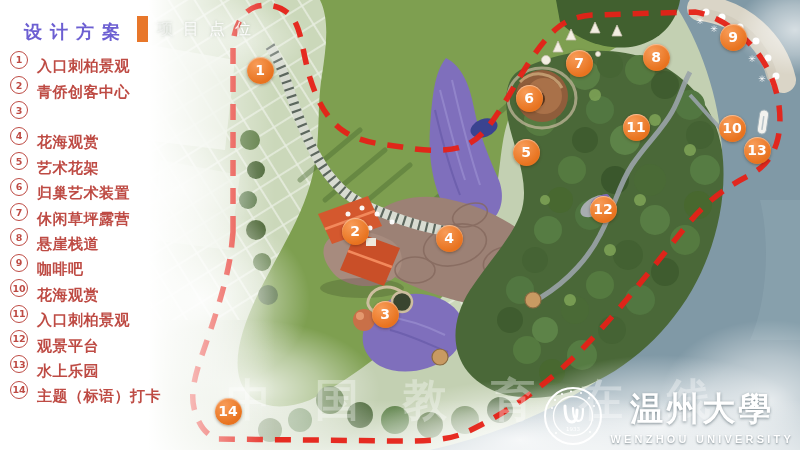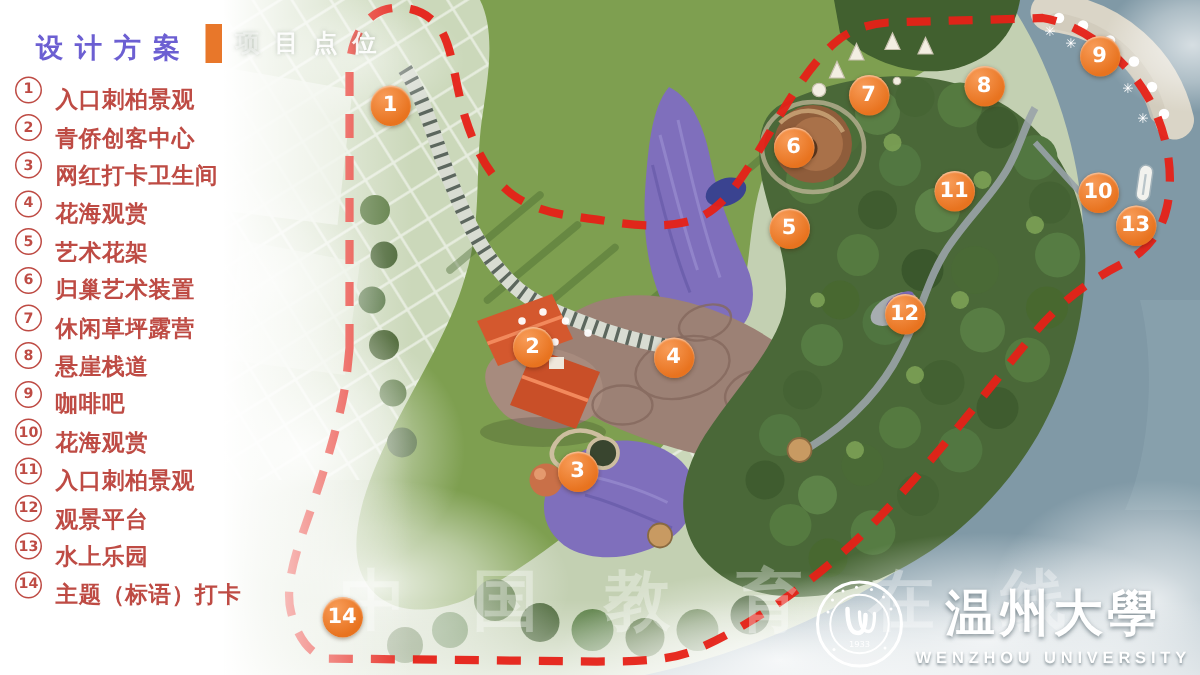--- a/index.html
+++ b/index.html
@@ -6,21 +6,21 @@
   .stage{position:relative;width:800px;height:450px;overflow:hidden;background:#fff;
          font-family:"DejaVu Serif","Liberation Serif",serif;}
   .map-svg{position:absolute;left:0;top:0;width:800px;height:450px;}
   .left-fade{position:absolute;left:0;top:0;width:275px;height:450px;pointer-events:none;
     background:linear-gradient(90deg,#ffffff 0%,#ffffff 54%,rgba(255,255,255,.55) 75%,rgba(255,255,255,0) 100%);}
   
   .legend{position:absolute;left:0;top:0;width:215px;height:322px;}
   .slide-title{position:absolute;left:24px;top:20px;font-size:18px;font-weight:bold;
     letter-spacing:8px;color:#6C5FD2;white-space:nowrap;}
   .header-bar{position:absolute;left:137px;top:16px;width:11px;height:26px;background:#E8772A;}
-  .map-title{position:absolute;left:157px;top:19px;display:block;font-size:16px;font-weight:bold;
+  .map-title{position:absolute;left:157px;top:19px;display:block;font-size:16px;font-weight:normal;
     letter-spacing:10px;color:rgba(255,255,255,.92);white-space:nowrap;z-index:5;
     text-shadow:0 0 3px rgba(90,110,90,.35);}
   .map-title::first-letter{color:rgba(255,255,255,.45);}
   .legend-list{position:absolute;left:10px;top:47px;}
   .legend-row{height:25.4px;display:flex;align-items:center;color:#BE4B44;}
   .legend-num{width:16px;height:16px;border:1.3px solid #BE4B44;border-radius:50%;
     font-family:"DejaVu Sans","Liberation Sans",sans-serif;
     font-size:9.5px;font-weight:bold;display:flex;align-items:center;justify-content:center;flex:0 0 auto;}
   .legend-label{margin-left:9px;font-size:15px;font-weight:bold;white-space:nowrap;letter-spacing:.5px;margin-top:14px;}
   
@@ -301,21 +301,20 @@
         <div class="legend-row">
           <span class="legend-num">1</span>
           <span class="legend-label">入口刺柏景观</span>
         </div>
         <div class="legend-row">
           <span class="legend-num">2</span>
           <span class="legend-label">青侨创客中心</span>
         </div>
         <div class="legend-row">
           <span class="legend-num">3</span>
-          <span class="legend-label">网红打卡卫生间</span>
         </div>
         <div class="legend-row">
           <span class="legend-num">4</span>
           <span class="legend-label">花海观赏</span>
         </div>
         <div class="legend-row">
           <span class="legend-num">5</span>
           <span class="legend-label">艺术花架</span>
         </div>
         <div class="legend-row">

